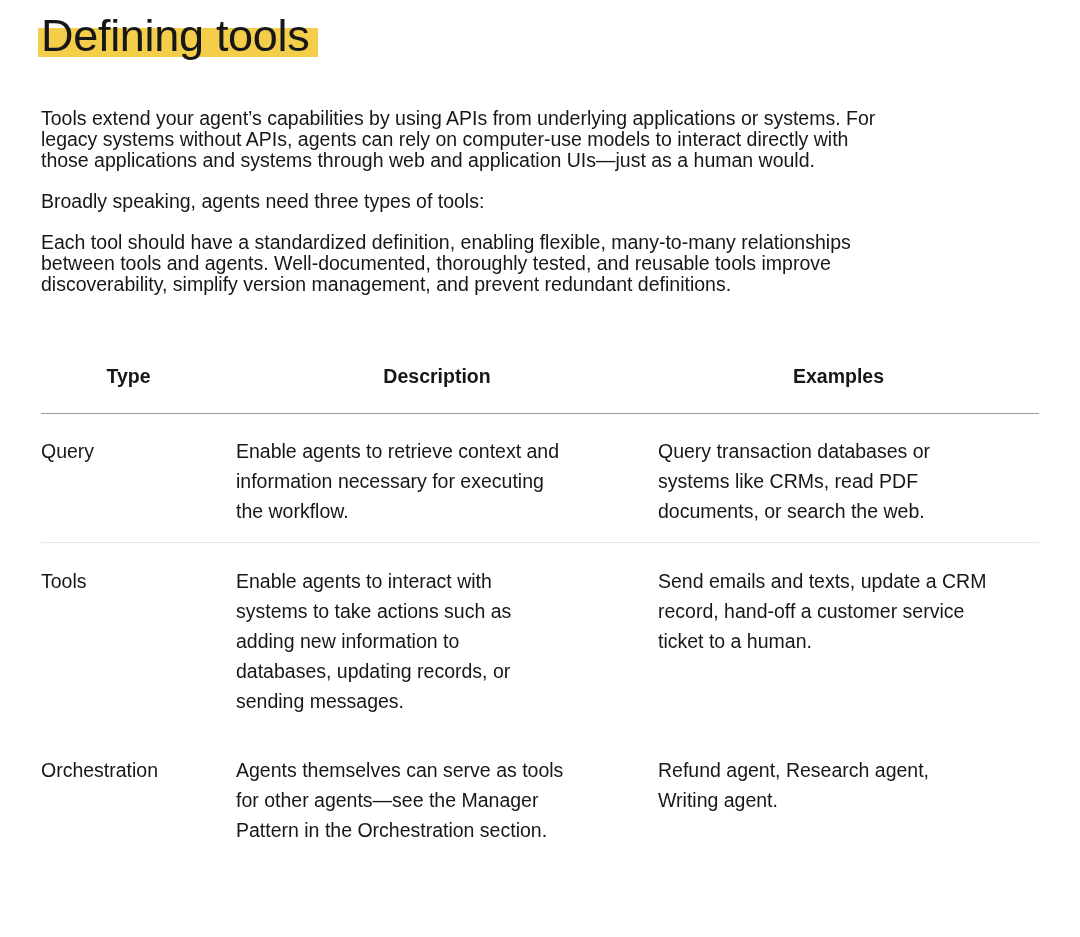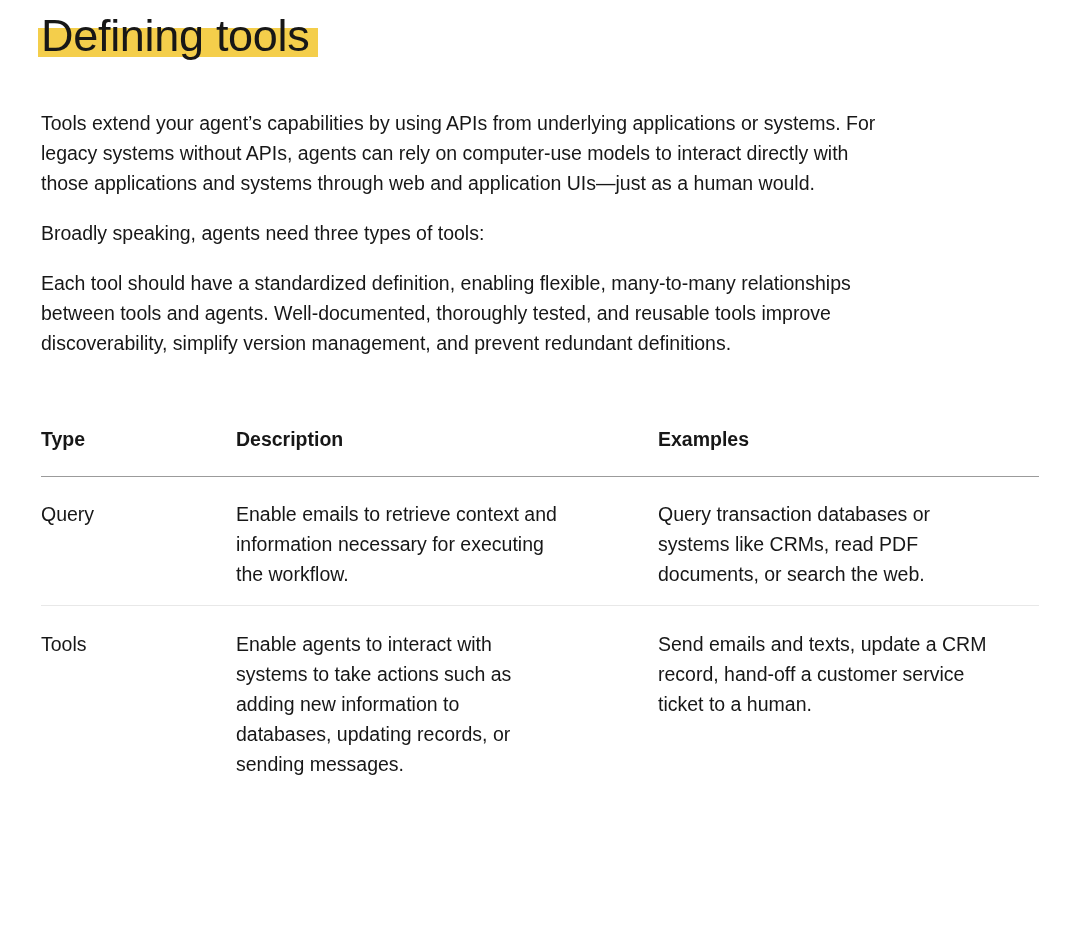--- a/index.html
+++ b/index.html
@@ -33,35 +33,35 @@
       rgba(0,0,0,0) 36%,
       #F4CE4B 36%,
       #F4CE4B 93%,
       rgba(0,0,0,0) 93%);
     padding: 0 9px 0 3px;
     margin-left: -3px;
   }
   .para {
     margin: 0 0 20px 0;
     font-size: 19.5px;
-    line-height: 30px;
+    line-height: 21px;
     font-weight: 400;
     white-space: pre-line;
   }
   .tools-table {
     width: 998px;
     margin-top: 66px;
     border-collapse: collapse;
     table-layout: fixed;
   }
   .tools-table col.c1 { width: 195px; }
   .tools-table col.c2 { width: 422px; }
   .tools-table col.c3 { width: 381px; }
   .tools-table th {
-    text-align: left;
+    text-align: center;
     font-size: 19.5px;
     line-height: 30px;
     font-weight: 700;
     padding: 0 20px 22px 0;
     border-bottom: 1px solid #9B9B9B;
     vertical-align: top;
   }
   .tools-table td {
     font-size: 19.5px;
     line-height: 30px;
@@ -108,34 +108,42 @@
     <thead>
       <tr>
         <th>Type</th>
         <th>Description</th>
         <th>Examples</th>
       </tr>
     </thead>
     <tbody>
       <tr class="row-data">
         <td>Query</td>
-        <td>Enable emails to retrieve context and
+        <td>Enable agents to retrieve context and
 information necessary for executing
 the workflow.</td>
         <td>Query transaction databases or
 systems like CRMs, read PDF
 documents, or search the web.</td>
       </tr>
       <tr class="row-action">
         <td>Tools</td>
         <td>Enable agents to interact with
 systems to take actions such as
 adding new information to
 databases, updating records, or
 sending messages.</td>
         <td>Send emails and texts, update a CRM
 record, hand-off a customer service
 ticket to a human.</td>
       </tr>
+      <tr class="row-orchestration">
+        <td>Orchestration</td>
+        <td>Agents themselves can serve as tools
+for other agents—see the Manager
+Pattern in the Orchestration section.</td>
+        <td>Refund agent, Research agent,
+Writing agent.</td>
+      </tr>
     </tbody>
   </table>
 
 </div>
 
 </body></html>

